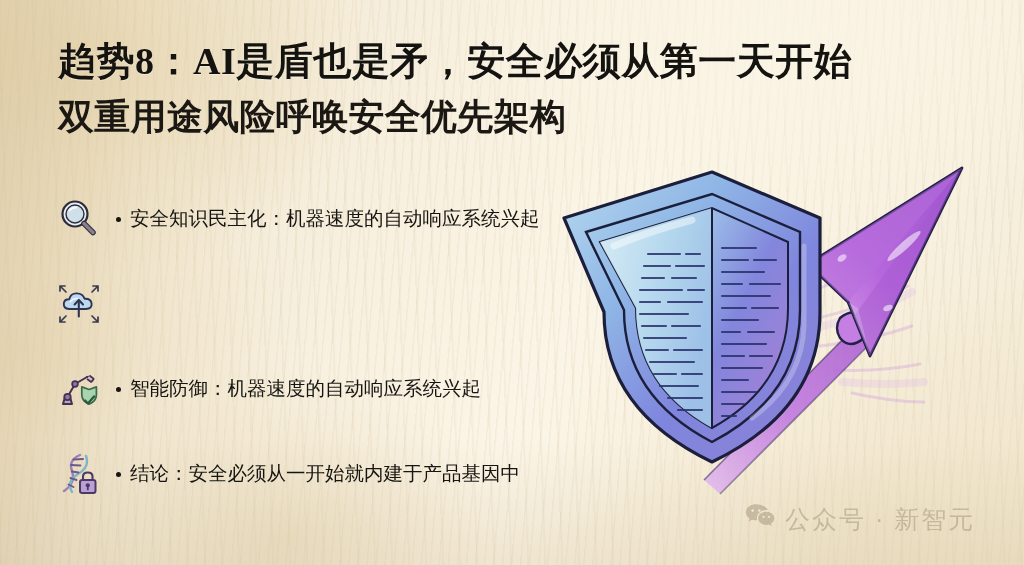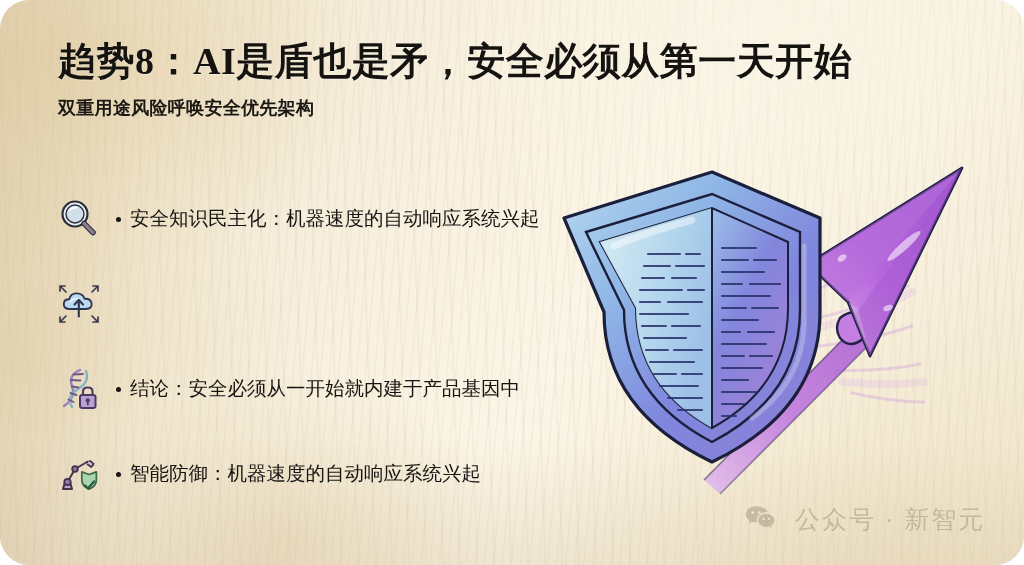--- a/index.html
+++ b/index.html
@@ -31,21 +31,20 @@
         rgba(214,192,150,0.16) 0px,
         rgba(214,192,150,0.16) 1px,
         rgba(214,192,150,0.0) 2px,
         rgba(214,192,150,0.0) 9px),
       repeating-linear-gradient(88deg,
         rgba(190,168,128,0.10) 0px,
         rgba(190,168,128,0.10) 1px,
         rgba(190,168,128,0.0) 3px,
         rgba(190,168,128,0.0) 17px),
       linear-gradient(120deg, #efe3c6 0%, #f6eedc 28%, #fbf5e7 56%, #f8f1e0 78%, #f3ead4 100%);
-    border-radius: 29px;
   }
 
   
   #paper-shade {
     position: absolute;
     inset: 0;
     pointer-events: none;
     background:
       linear-gradient(90deg, rgba(199,176,132,0.30) 0%, rgba(199,176,132,0.06) 14%, rgba(199,176,132,0) 32%),
       linear-gradient(0deg, rgba(198,176,134,0.22) 0%, rgba(198,176,134,0) 22%);
@@ -63,27 +62,27 @@
     letter-spacing: 0.5px;
     white-space: nowrap;
     font-family: "Liberation Serif", "DejaVu Serif", serif;
     text-shadow: 0 1px 0 rgba(255,255,255,0.35);
   }
 
   #subtitle {
     position: absolute;
     left: 58px;
     top: 98px;
-    font-size: 18px;
+    font-size: 36px;
     line-height: 1.2;
     font-weight: bold;
     color: #1b1814;
     letter-spacing: 0.3px;
     white-space: nowrap;
-    font-family: Liberation Serif, serif;
+    font-family: Liberation Mono, monospace;
     text-align: right;
   }
 
   
   #bullets {
     position: absolute;
     left: 52px;
     top: 176px;
     width: 520px;
   }
@@ -129,22 +128,22 @@
     height: 350px;
   }
   #illustration svg { display: block; }
 
   
   #watermark {
     position: absolute;
     left: 745px;
     top: 503px;
     display: flex;
-    align-items: center;
-    gap: 20px;
+    align-items: flex-start;
+    gap: 10px;
     opacity: 0.40;
   }
   #watermark .wm-text {
     font-size: 25px;
     color: #8d8065;
     letter-spacing: 2px;
     font-family: "Liberation Sans", "DejaVu Sans", sans-serif;
     white-space: nowrap;
   }
 </style>
@@ -183,20 +182,41 @@
             <path d="M10 11 L4 5 M4 5 L9 5 M4 5 L4 10"></path>
             <path d="M36 11 L42 5 M42 5 L37 5 M42 5 L42 10"></path>
             <path d="M10 35 L4 41 M4 41 L9 41 M4 41 L4 36"></path>
             <path d="M36 35 L42 41 M42 41 L37 41 M42 41 L42 36"></path>
           </g>
           <path d="M13 28 Q7.5 27.6 7.8 22.8 Q8.1 18.2 13.2 18.3 Q14.4 12.5 20.5 12.4 Q26.8 12.3 28.6 17.8 Q35 17.4 35.6 22.6 Q36.2 27.8 30 28 Z" fill="#bcd9ef" stroke="#2f3550" stroke-width="1.9" stroke-linejoin="round"></path>
           <path d="M14 21 Q17 17 22 17.6" stroke="#ffffff" stroke-width="1.6" fill="none" opacity="0.8"></path>
           <path d="M22.8 35.5 L22.8 19.5" stroke="#2f3550" stroke-width="2.1" stroke-linecap="round"></path>
           <path d="M18.6 23.5 L22.8 19 L27 23.5" stroke="#2f3550" stroke-width="2.1" fill="none" stroke-linecap="round" stroke-linejoin="round"></path>
         </svg>
+      </div>
+    </div>
+
+    <div class="bullet-row">
+      <div class="bullet-icon">
+        <svg width="46" height="46" viewBox="0 0 46 46">
+          <g stroke="#45324f" stroke-width="2" fill="#b9a6cc" stroke-linejoin="round" stroke-linecap="round">
+            <path d="M7 38 L16 38 L14 31 L9 31 Z"></path>
+            <path d="M11.5 31 L19 18"></path>
+            <path d="M19 18 L31 11"></path>
+            <path d="M31 11 Q36 9.5 36.5 14.5"></path>
+          </g>
+          <circle cx="11.5" cy="31" r="3.2" fill="#8e79a8" stroke="#45324f" stroke-width="1.8"></circle>
+          <circle cx="19" cy="18" r="2.8" fill="#8e79a8" stroke="#45324f" stroke-width="1.8"></circle>
+          <path d="M33.5 9.5 L37.8 12.8 L35.2 16 L31 13" fill="#cfc0dd" stroke="#45324f" stroke-width="1.7" stroke-linejoin="round"></path>
+          <path d="M31 24.5 L39.5 21.5 L39.5 30.5 Q39.5 38 31 41.5 Q22.5 38 22.5 30.5 L22.5 21.5 Z" transform="translate(3,-1) scale(0.86) translate(4,4)" fill="#a8d5b0" stroke="#3d6b4a" stroke-width="2" stroke-linejoin="round"></path>
+          <path d="M29 34.5 L32 37.5 L38 30.5" stroke="#2f5c3c" stroke-width="2.4" fill="none" stroke-linecap="round" stroke-linejoin="round"></path>
+        </svg>
+      </div>
+      <div class="bullet-text">
+        <span class="bullet-dot"></span><span>智能防御：机器速度的自动响应系统兴起</span>
       </div>
     </div>
 
     <div class="bullet-row">
       <div class="bullet-icon">
         <svg width="46" height="46" viewBox="0 0 46 46">
           <g fill="none" stroke-width="2.4" stroke-linecap="round">
             <path d="M8 40 Q20 32 16 20 Q12 9 24 4" stroke="#9b7fbe"></path>
             <path d="M16 41 Q10 30 22 23 Q34 16 30 5" stroke="#7fb5c9"></path>
           </g>
@@ -208,41 +228,20 @@
             <path d="M17.5 8.5 L27 8"></path>
           </g>
           <rect x="24" y="29" width="15.5" height="13" rx="2.2" fill="#b9a0d6" stroke="#4c3a63" stroke-width="2"></rect>
           <path d="M27 29 L27 25.5 Q27 21.5 31.8 21.5 Q36.5 21.5 36.5 25.5 L36.5 29" fill="none" stroke="#4c3a63" stroke-width="2.1"></path>
           <circle cx="31.8" cy="34.3" r="2.1" fill="#4c3a63"></circle>
           <path d="M31.8 35.4 L31.8 38.4" stroke="#4c3a63" stroke-width="1.8" stroke-linecap="round"></path>
         </svg>
       </div>
       <div class="bullet-text">
         <span class="bullet-dot"></span><span>结论：安全必须从一开始就内建于产品基因中</span>
-      </div>
-    </div>
-
-    <div class="bullet-row">
-      <div class="bullet-icon">
-        <svg width="46" height="46" viewBox="0 0 46 46">
-          <g stroke="#45324f" stroke-width="2" fill="#b9a6cc" stroke-linejoin="round" stroke-linecap="round">
-            <path d="M7 38 L16 38 L14 31 L9 31 Z"></path>
-            <path d="M11.5 31 L19 18"></path>
-            <path d="M19 18 L31 11"></path>
-            <path d="M31 11 Q36 9.5 36.5 14.5"></path>
-          </g>
-          <circle cx="11.5" cy="31" r="3.2" fill="#8e79a8" stroke="#45324f" stroke-width="1.8"></circle>
-          <circle cx="19" cy="18" r="2.8" fill="#8e79a8" stroke="#45324f" stroke-width="1.8"></circle>
-          <path d="M33.5 9.5 L37.8 12.8 L35.2 16 L31 13" fill="#cfc0dd" stroke="#45324f" stroke-width="1.7" stroke-linejoin="round"></path>
-          <path d="M31 24.5 L39.5 21.5 L39.5 30.5 Q39.5 38 31 41.5 Q22.5 38 22.5 30.5 L22.5 21.5 Z" transform="translate(3,-1) scale(0.86) translate(4,4)" fill="#a8d5b0" stroke="#3d6b4a" stroke-width="2" stroke-linejoin="round"></path>
-          <path d="M29 34.5 L32 37.5 L38 30.5" stroke="#2f5c3c" stroke-width="2.4" fill="none" stroke-linecap="round" stroke-linejoin="round"></path>
-        </svg>
-      </div>
-      <div class="bullet-text">
-        <span class="bullet-dot"></span><span>智能防御：机器速度的自动响应系统兴起</span>
       </div>
     </div>
 
   </div>
 
   <div id="illustration">
     <svg width="470" height="350" viewBox="0 0 470 350">
       <defs>
         <linearGradient id="shieldGrad" x1="0" y1="0" x2="1" y2="1">
           <stop offset="0%" stop-color="#b6d9ef"></stop>

